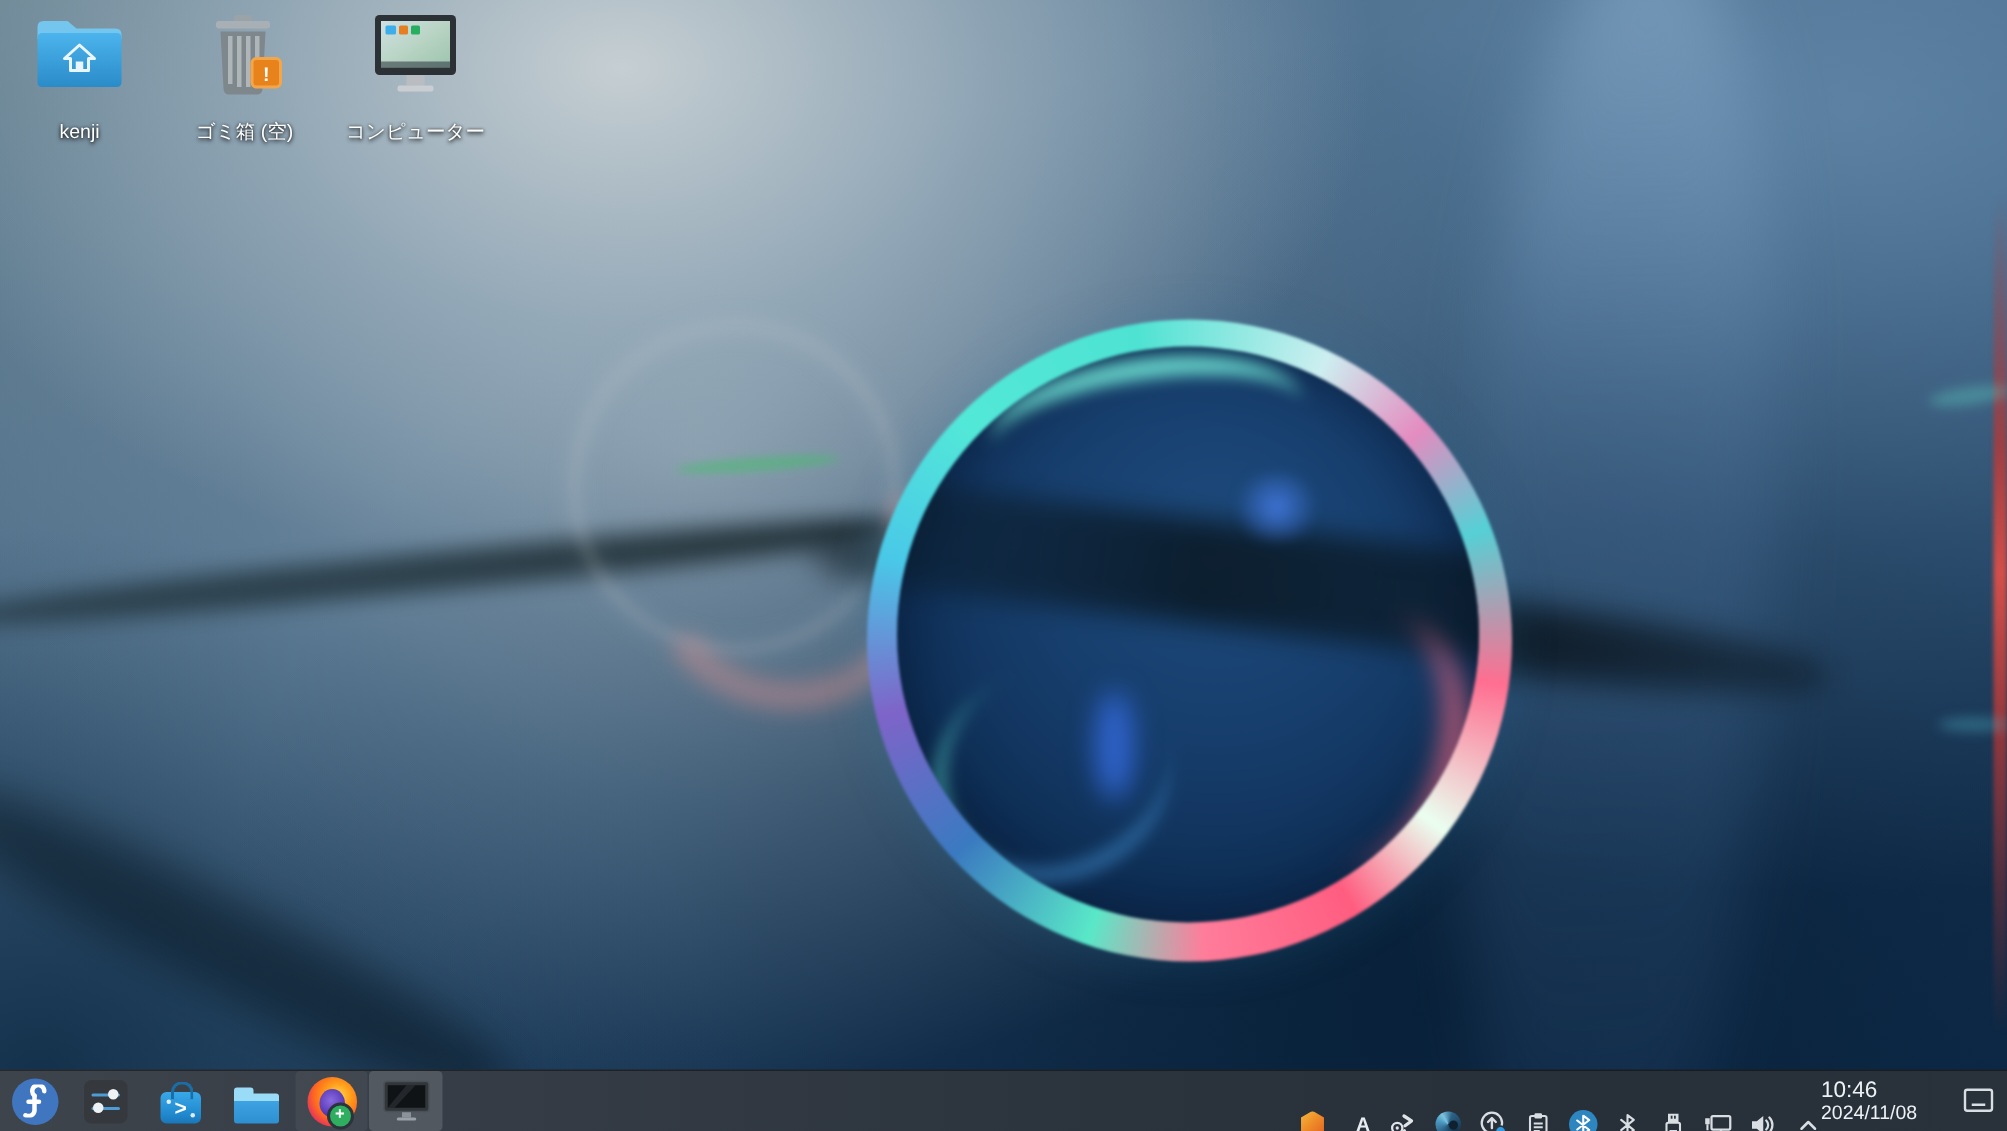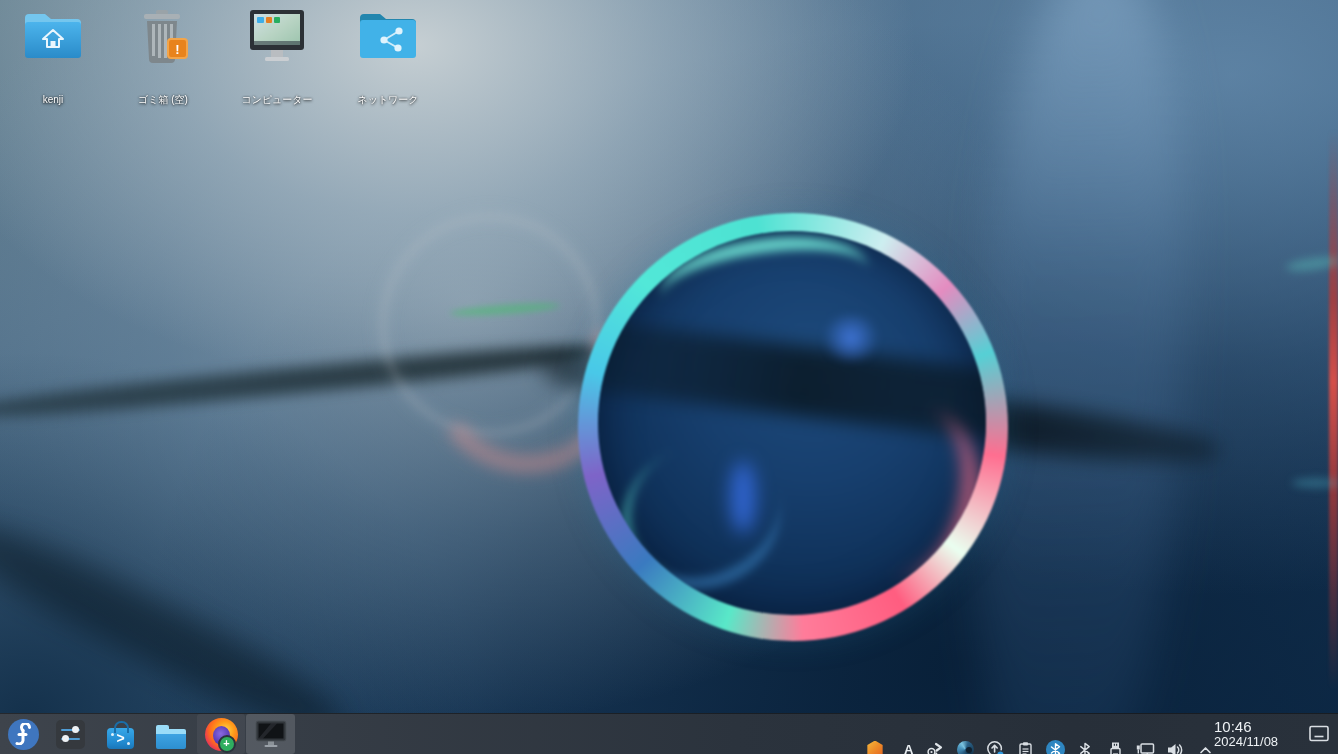--- a/index.html
+++ b/index.html
@@ -64,21 +64,21 @@
     border-left:10px solid rgba(90,220,210,.50);border-bottom:12px solid rgba(70,150,220,.45);
     transform:rotate(-20deg);filter:blur(5px);}
   .rim-pink-br{position:absolute;right:2%;bottom:10%;width:120px;height:170px;border-radius:50%;
     border-right:18px solid rgba(255,110,140,.65);transform:rotate(12deg);filter:blur(8px);}
   .rim-cyan-top{position:absolute;left:16%;top:2%;width:210px;height:74px;border-radius:50%;
     border-top:14px solid rgba(120,245,225,.80);transform:rotate(-8deg);filter:blur(5px);}
 
   
   .dcell{position:absolute;top:8px;width:104px;text-align:center;cursor:default;}
   .icon-wrap{display:inline-block;position:relative;height:62px;}
-  .dlabel{display:block;margin-top:18px;font-size:10px;color:#ffffff;
+  .dlabel{display:block;margin-top:5px;font-size:13px;color:#ffffff;
     text-shadow:0 1px 3px rgba(0,0,0,.85),0 0 2px rgba(0,0,0,.6);line-height:15px;}
   .trash-badge{position:absolute;left:30px;top:30px;width:21px;height:21px;background:#e8831c;
     border:2px solid #f3a54a;border-radius:4px;color:#fff;font-weight:bold;font-size:13px;
     line-height:19px;text-align:center;box-sizing:border-box;}
 
   
   .panel{position:absolute;left:0;top:713px;width:1338px;height:41px;
     background:linear-gradient(90deg,#3e444c 0%,#353c45 25%,#2b333d 55%,#272f39 80%,#29313b 100%);
     border-top:1px solid rgba(0,0,0,.4);box-sizing:border-box;}
   .pbtn{position:absolute;top:714px;width:47px;height:40px;display:flex;
@@ -222,36 +222,20 @@
         <rect x="18" y="9" width="6" height="6" rx="1" fill="#e67e22"></rect>
         <rect x="26" y="9" width="6" height="6" rx="1" fill="#27ae60"></rect>
         <rect x="6" y="33" width="46" height="4" fill="rgba(40,50,60,.55)"></rect>
         <rect x="23" y="42" width="12" height="7" fill="#b9bdc1"></rect>
         <rect x="17" y="49" width="24" height="4" rx="1.5" fill="#caced2"></rect>
       </svg>
     </span>
     <span class="dlabel">コンピューター</span>
   </div>
 
-  <div class="dcell" style="left:336px;">
-    <span class="icon-wrap">
-      <svg width="62" height="54" viewBox="0 0 62 54">
-        <path d="M3 10 q0-4 4-4 h16 l6 5 h26 q4 0 4 4 v3 H3 Z" fill="#2386ae"></path>
-        <rect x="3" y="12" width="56" height="38" rx="3" fill="#41b2e8"></rect>
-        <g stroke="rgba(255,255,255,.75)" stroke-width="2">
-          <line x1="27" y1="32" x2="42" y2="23"></line>
-          <line x1="27" y1="32" x2="41" y2="40"></line>
-        </g>
-        <circle cx="27" cy="32" r="3.6" fill="#dff3fd"></circle>
-        <circle cx="42" cy="23" r="3.6" fill="#dff3fd"></circle>
-        <circle cx="41" cy="40" r="3.6" fill="#dff3fd"></circle>
-      </svg>
-    </span>
-    <span class="dlabel">ネットワーク</span>
-  </div>
 
   <div class="panel"></div>
 
   <div class="pbtn" style="left:0;">
     <span class="fedora-circle">
       <svg width="20" height="22" viewBox="0 0 20 22">
         <g fill="none" stroke="#ffffff" stroke-width="3" stroke-linecap="round">
           <path d="M15.5 4.5 a4 4 0 1 0 -6.5 3"></path>
           <path d="M9 7.5 v10 a4 4 0 0 1 -6 3"></path>
           <path d="M5 11.5 h7"></path>

